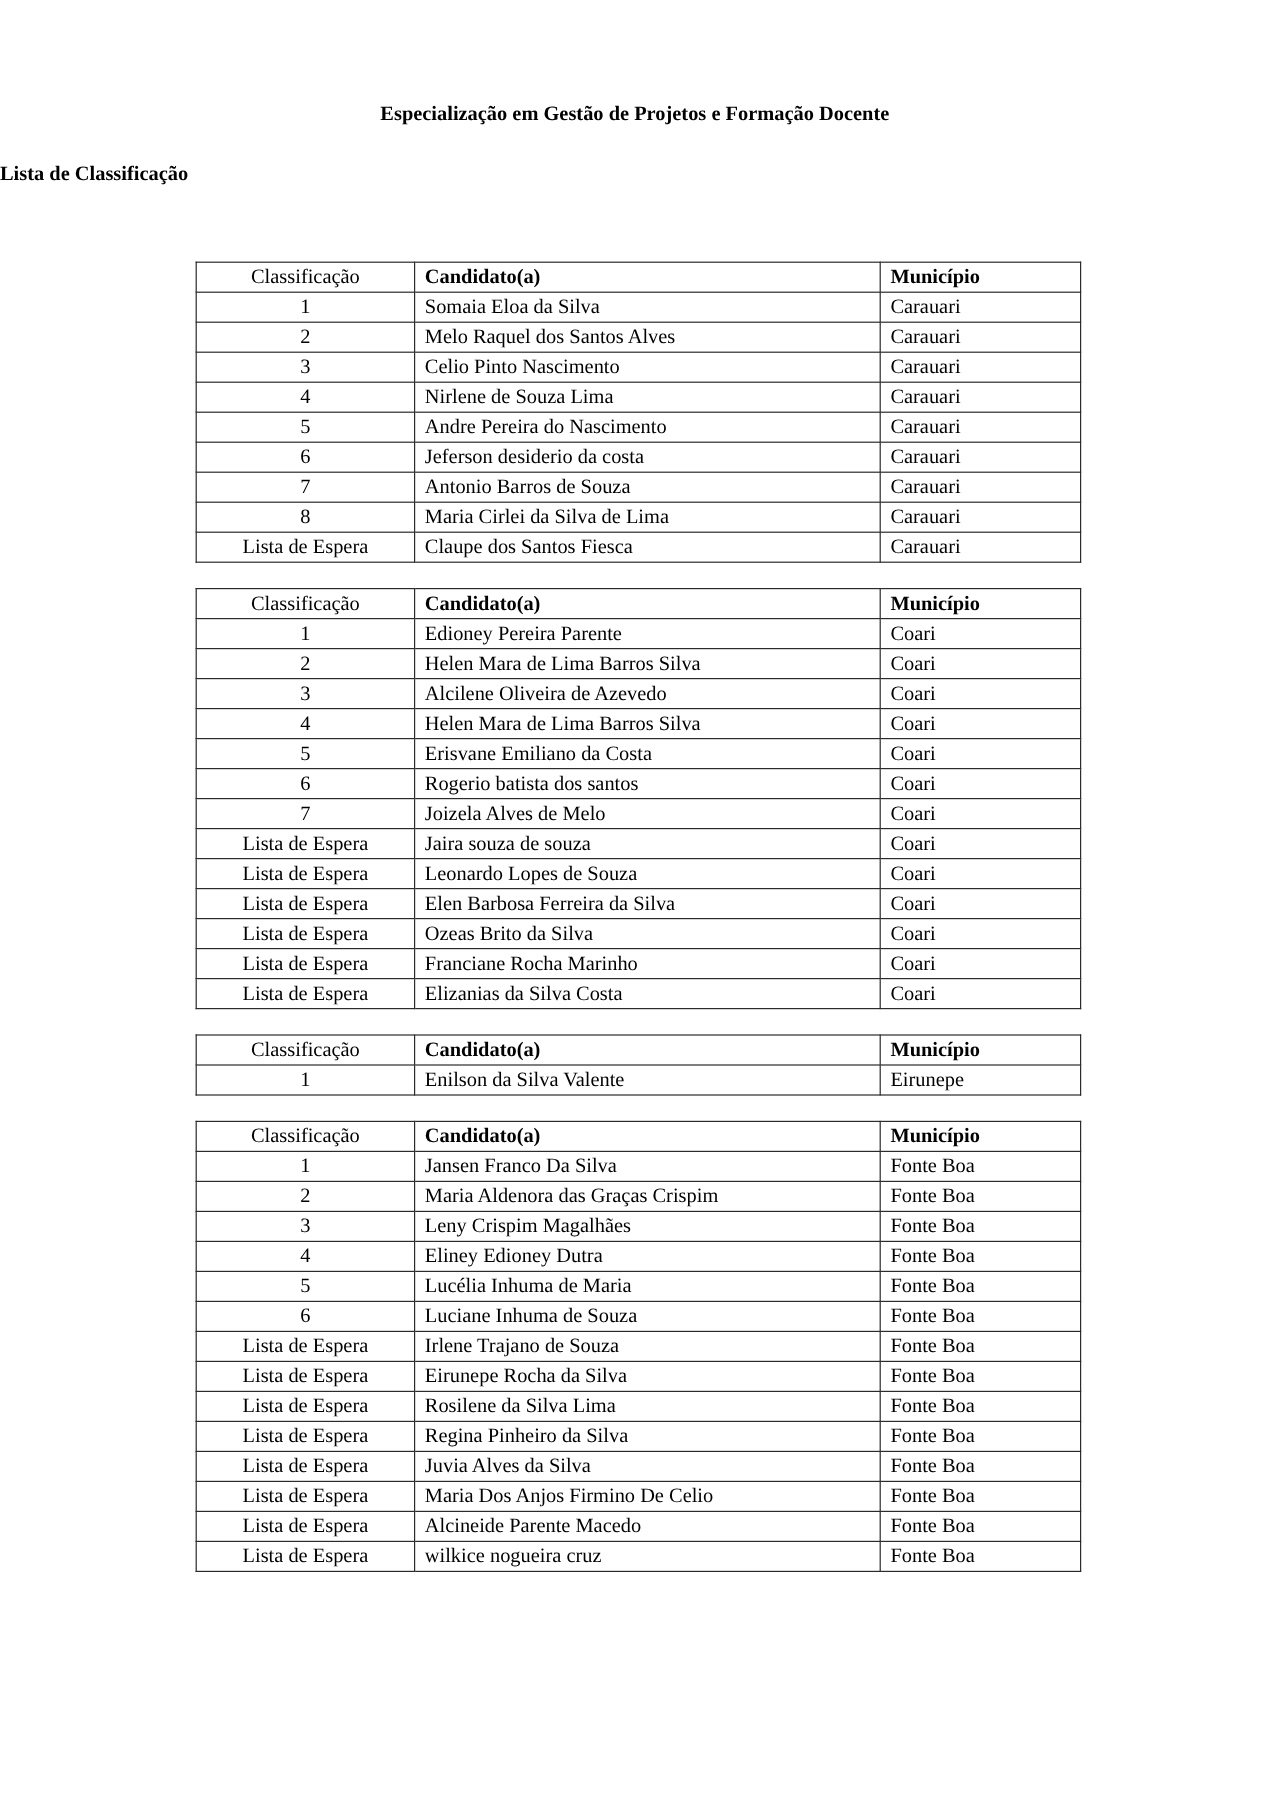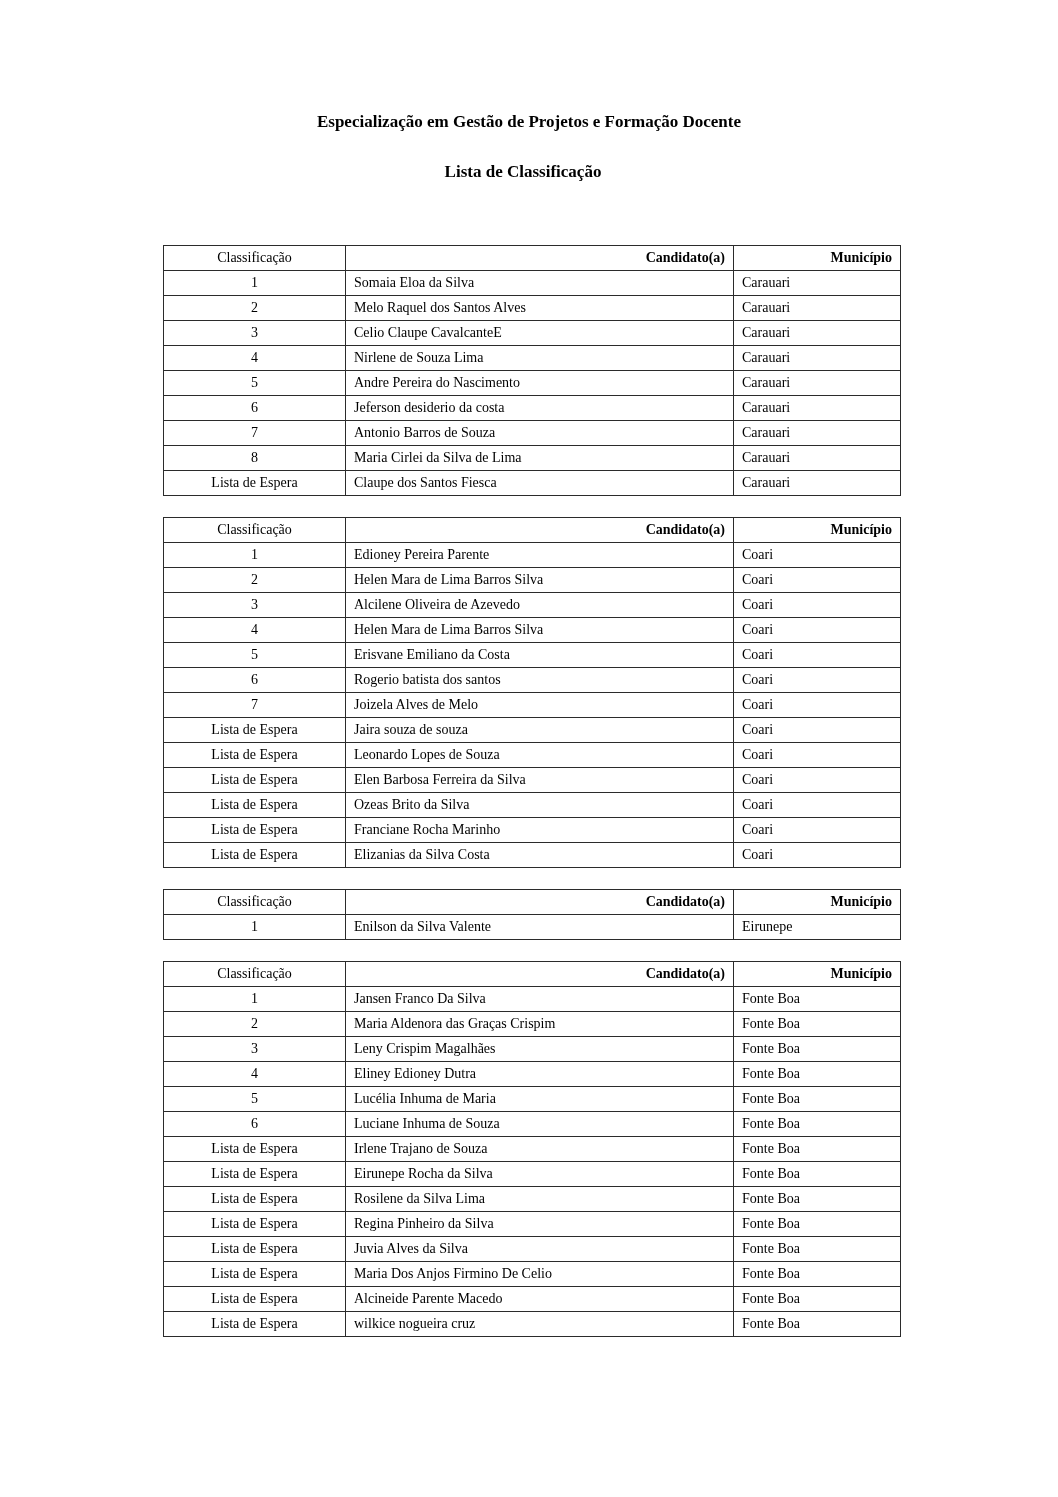--- a/index.html
+++ b/index.html
@@ -7,46 +7,46 @@
     padding: 0;
     background: #ffffff;
   }
   .page {
     width: 1058px;
     height: 1497px;
     background: #ffffff;
     color: #000000;
     font-family: "Liberation Serif", serif;
     box-sizing: border-box;
-    padding-top: 111px;
+    padding-top: 84px;
     overflow: hidden;
   }
   .doc-title {
     margin: 0;
     text-align: center;
     font-size: 17px;
     font-weight: bold;
     line-height: 22px;
   }
   .doc-subtitle {
     margin: 28px 12px 0 0;
-    text-align: center;
+    text-align: left;
     font-size: 17px;
     font-weight: bold;
     line-height: 22px;
   }
   .tables-wrap {
     margin: 62px 0 0 163px;
     width: 737px;
   }
   table.classification-table {
     border-collapse: collapse;
     table-layout: fixed;
     width: 737px;
-    font-size: 14px;
+    font-size: 17px;
     margin: 0 0 21px 0;
     border-radius: 21px;
   }
   table.classification-table th,
   table.classification-table td {
     border: 1px solid #2b2b2b;
     padding: 0 8px;
     height: 24px;
     overflow: hidden;
     white-space: nowrap;
@@ -54,21 +54,21 @@
   }
   col.col-class { width: 182px; }
   col.col-cand  { width: 388px; }
   col.col-mun   { width: 167px; }
   th.col-class {
     font-weight: normal;
     text-align: center;
   }
   th.col-cand, th.col-mun {
     font-weight: bold;
-    text-align: right;
+    text-align: left;
   }
   td.cell-class { text-align: center; }
   td.cell-cand, td.cell-mun { text-align: left; }
 </style>
 </head>
 <body>
 
 <div class="page">
   <h1 class="doc-title">Especialização em Gestão de Projetos e Formação Docente</h1>
   <h2 class="doc-subtitle">Lista de Classificação</h2>
@@ -94,21 +94,21 @@
   </tr>
 
   <tr>
     <td class="cell-class">2</td>
     <td class="cell-cand">Melo Raquel dos Santos Alves</td>
     <td class="cell-mun">Carauari</td>
   </tr>
 
   <tr>
     <td class="cell-class">3</td>
-    <td class="cell-cand">Celio Claupe CavalcanteE</td>
+    <td class="cell-cand">Celio Pinto Nascimento</td>
     <td class="cell-mun">Carauari</td>
   </tr>
 
   <tr>
     <td class="cell-class">4</td>
     <td class="cell-cand">Nirlene de Souza Lima</td>
     <td class="cell-mun">Carauari</td>
   </tr>
 
   <tr>

